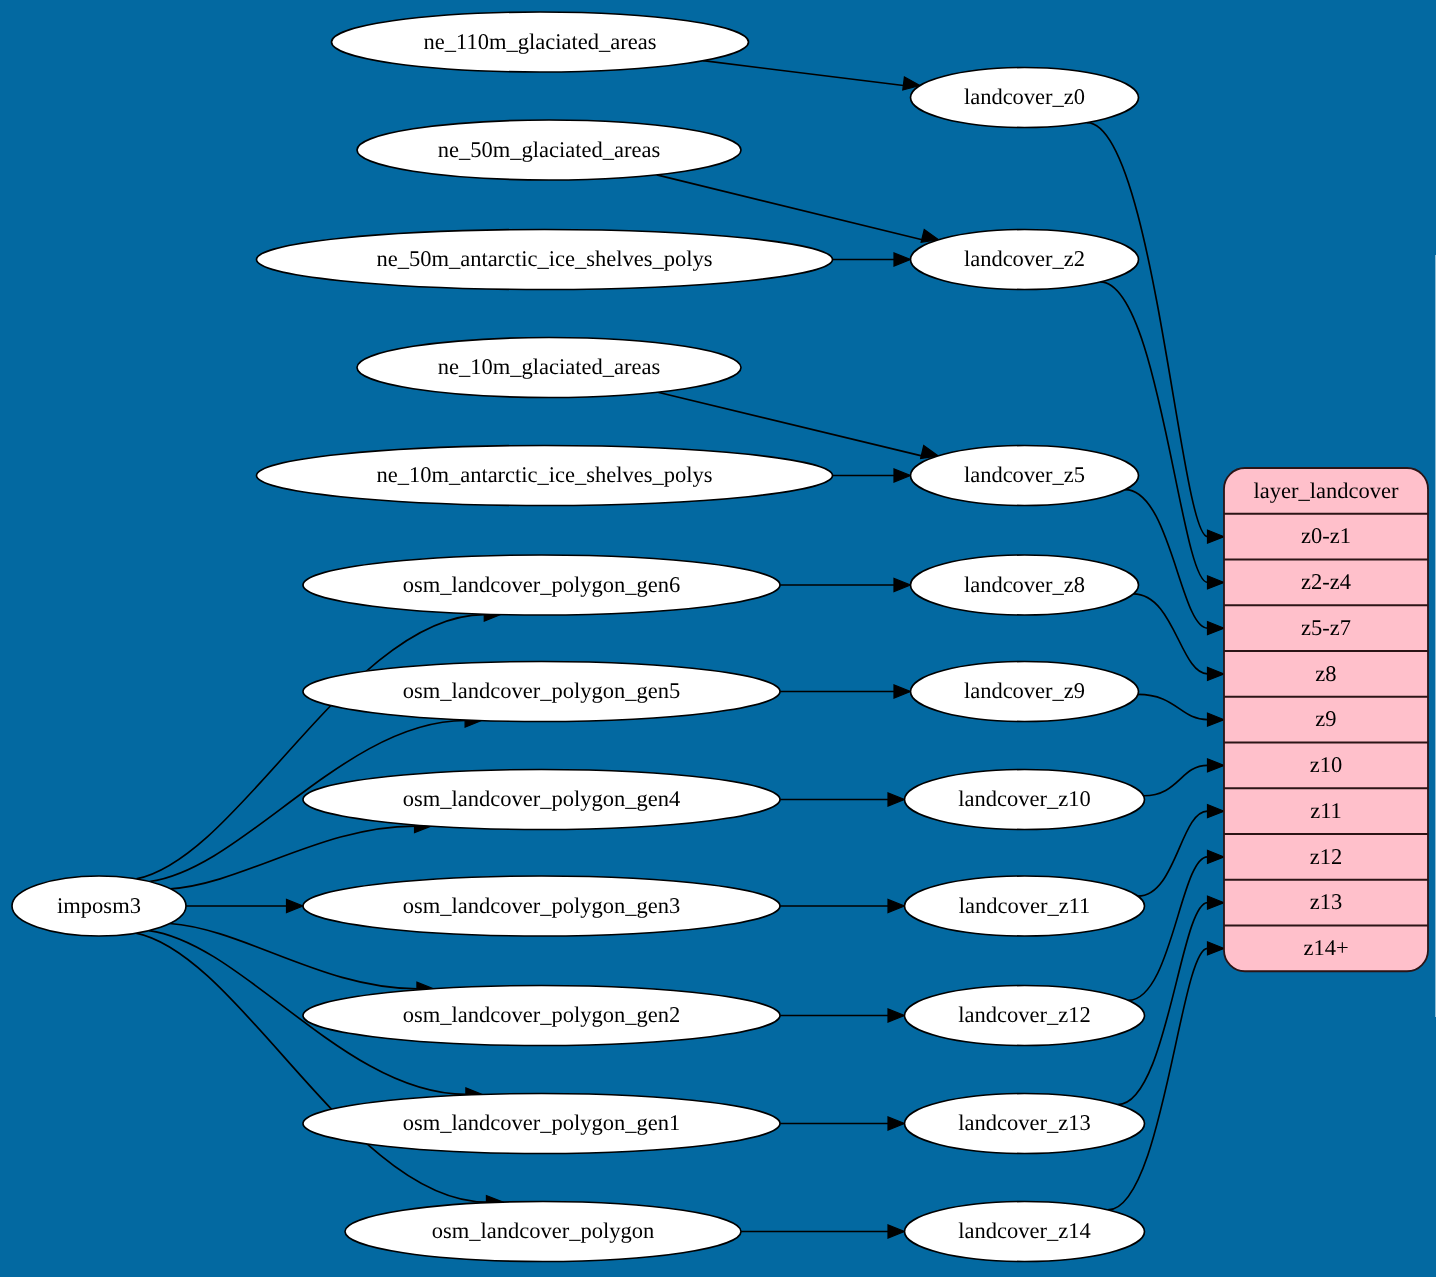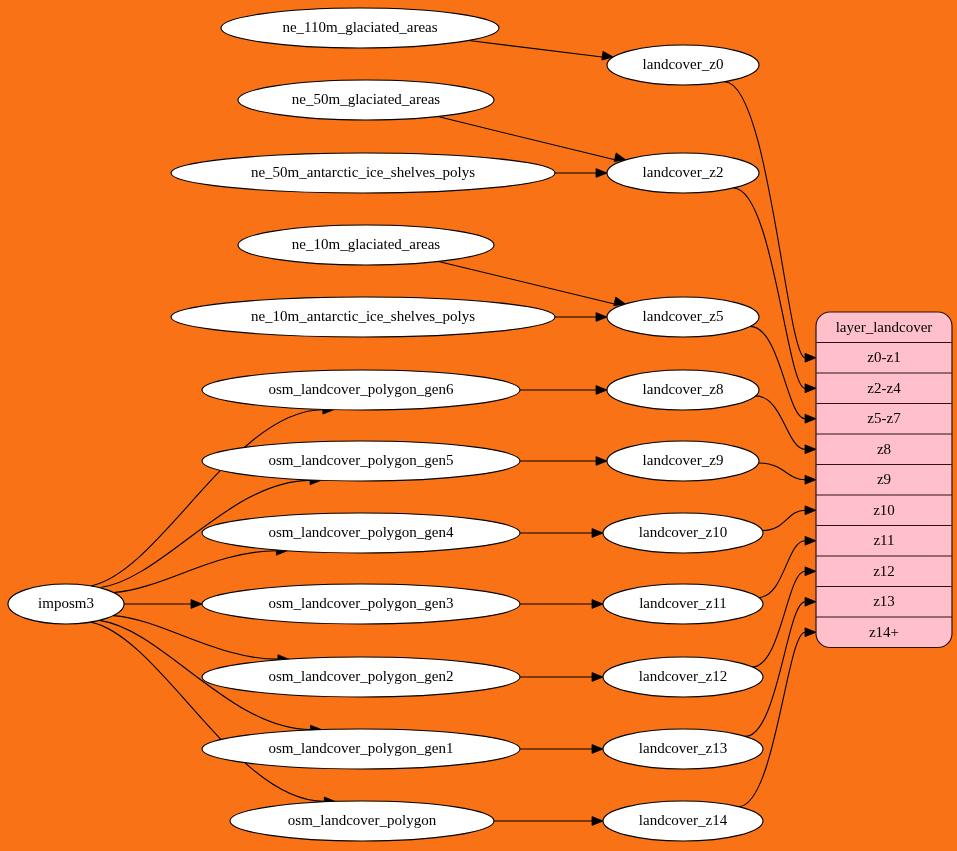--- a/index.html
+++ b/index.html
@@ -1,16 +1,16 @@
 <!DOCTYPE html>
 <html><head>
 <meta charset="utf-8">
 <style>
   html,body{margin:0;padding:0;background:#ffffff;}
-  #stage{position:relative;width:957px;height:851px;background:#f97316;overflow:hidden;}
+  #stage{position:relative;width:957px;height:851px;background:#0369a1;overflow:hidden;}
   svg{display:block;}
   .ell{fill:#ffffff;stroke:#000000;stroke-width:1.1;}
   .nodetext{font-family:"Liberation Serif","DejaVu Serif",serif;font-size:15px;fill:#000000;text-anchor:middle;dominant-baseline:middle;}
   .edge{fill:none;stroke:#000000;stroke-width:1.1;}
   .arrow{fill:#000000;stroke:#000000;stroke-width:.8;}
   .tbl-text{font-family:"Liberation Serif","DejaVu Serif",serif;font-size:15px;fill:#000000;text-anchor:middle;dominant-baseline:middle;}
 </style>
 </head>
 <body>
 

